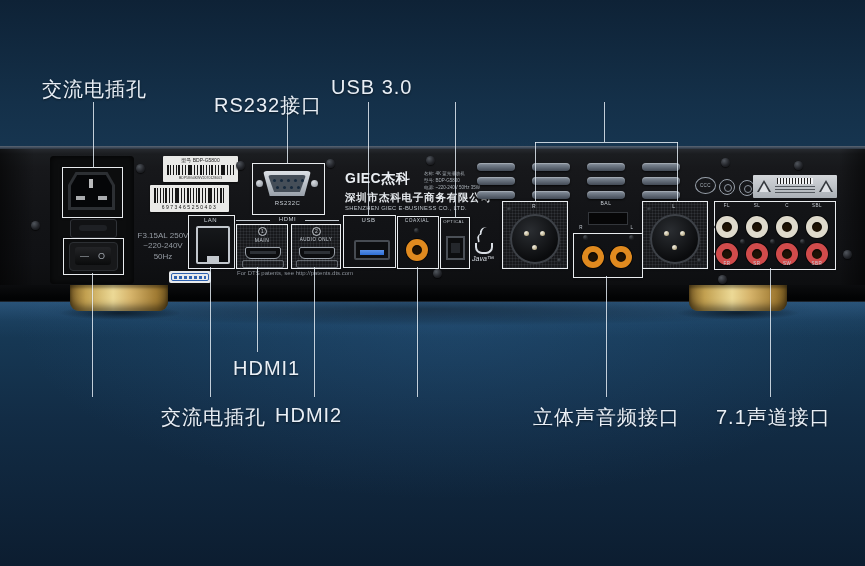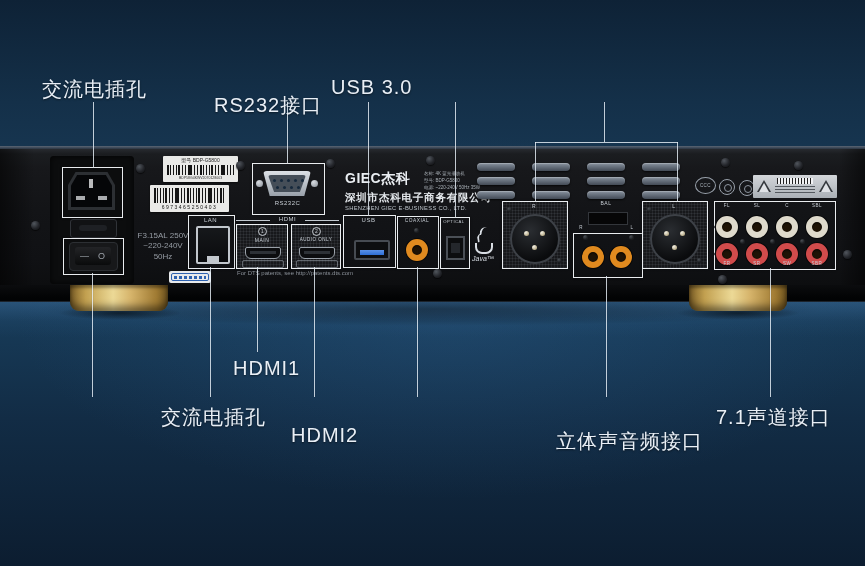--- a/index.html
+++ b/index.html
@@ -300,17 +300,17 @@
   <div class="lead" style="left:92px;top:273px;height:124px;"></div>
   <div class="lead" style="left:210px;top:267px;height:130px;"></div>
   <div class="lead" style="left:257px;top:267px;height:85px;"></div>
   <div class="lead" style="left:314px;top:267px;height:130px;"></div>
   <div class="lead" style="left:417px;top:267px;height:130px;"></div>
   <div class="lead" style="left:606px;top:276px;height:121px;"></div>
   <div class="lead" style="left:770px;top:268px;height:129px;"></div>
 
   <div class="callout" style="left:161px;top:404px;">交流电插孔</div>
   <div class="callout" style="left:233px;top:357px;">HDMI1</div>
-  <div class="callout" style="left:291px;top:404px;margin-top:20px;">HDMI2</div>
-  <div class="callout" style="left:556px;top:404px;margin-top:24px;">立体声音频接口</div>
+  <div class="callout" style="left:275px;top:404px;">HDMI2</div>
+  <div class="callout" style="left:533px;top:404px;">立体声音频接口</div>
   <div class="callout" style="left:716px;top:404px;text-align:center;">7.1声道接口</div>
 
 </div>
 
 </body></html>

